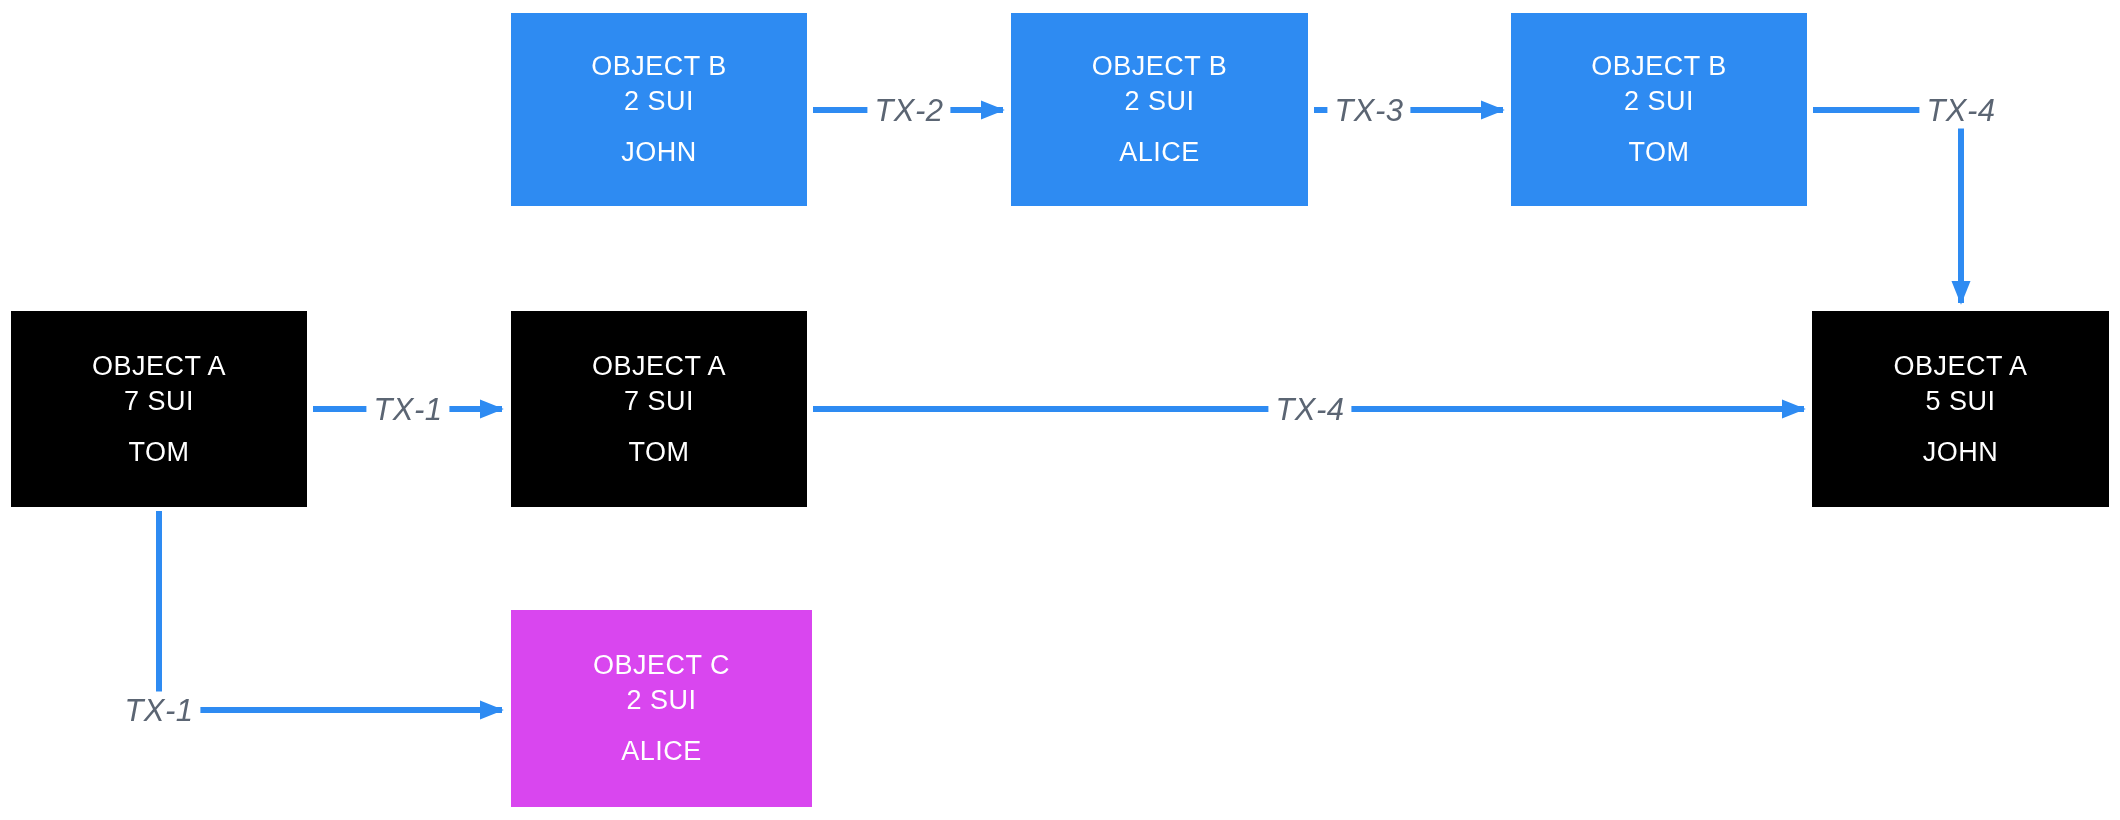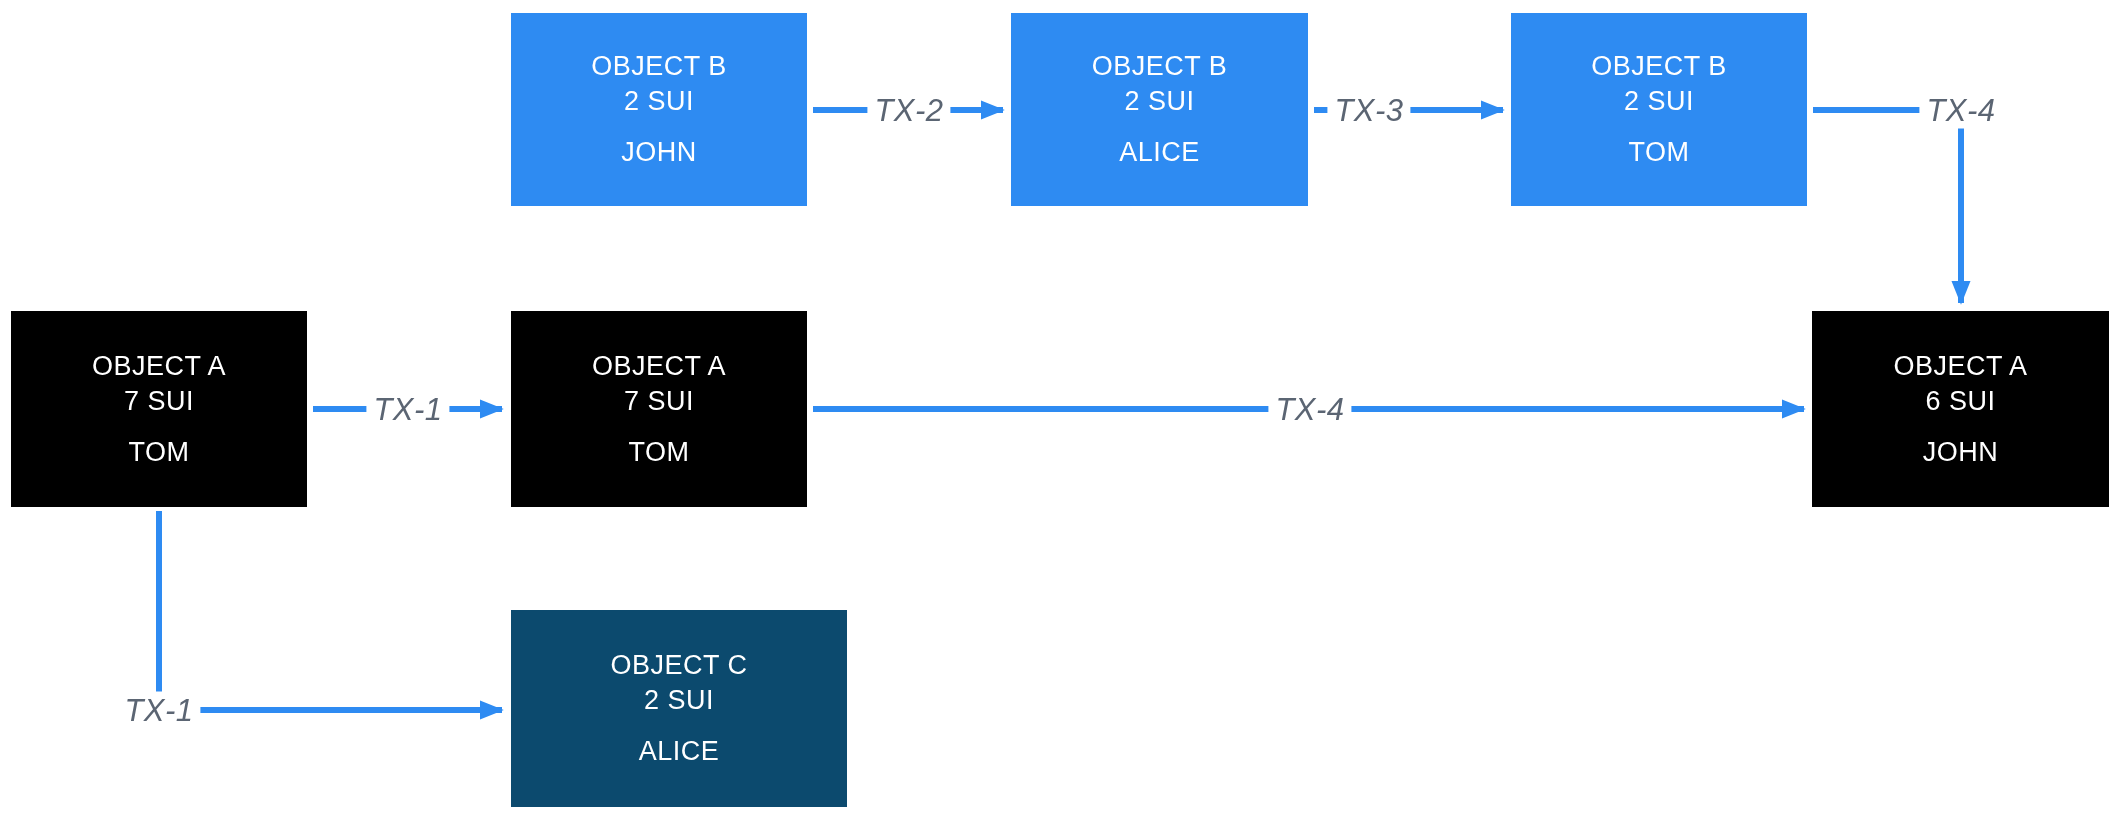--- a/index.html
+++ b/index.html
@@ -104,22 +104,22 @@
   </div>
 
   <div class="node" style="left: 511px; top: 311px; width: 296px; height: 196px; background: rgb(0, 0, 0); color: rgb(255, 255, 255);">
     <div class="node-title">OBJECT A</div>
     <div class="node-amount">7 SUI</div>
     <div class="node-owner">TOM</div>
   </div>
 
   <div class="node" style="left: 1812px; top: 311px; width: 297px; height: 196px; background: rgb(0, 0, 0); color: rgb(255, 255, 255);">
     <div class="node-title">OBJECT A</div>
-    <div class="node-amount">6 SUI</div>
+    <div class="node-amount">5 SUI</div>
     <div class="node-owner">JOHN</div>
   </div>
 
-  <div class="node" style="left: 511px; top: 610px; width: 336px; height: 197px; background: #0c4a6e; color: rgb(255, 255, 255);">
+  <div class="node" style="left: 511px; top: 610px; width: 301px; height: 197px; background: #d946ef; color: rgb(255, 255, 255);">
     <div class="node-title">OBJECT C</div>
     <div class="node-amount">2 SUI</div>
     <div class="node-owner">ALICE</div>
   </div>
 </div>
 
 </body></html>

